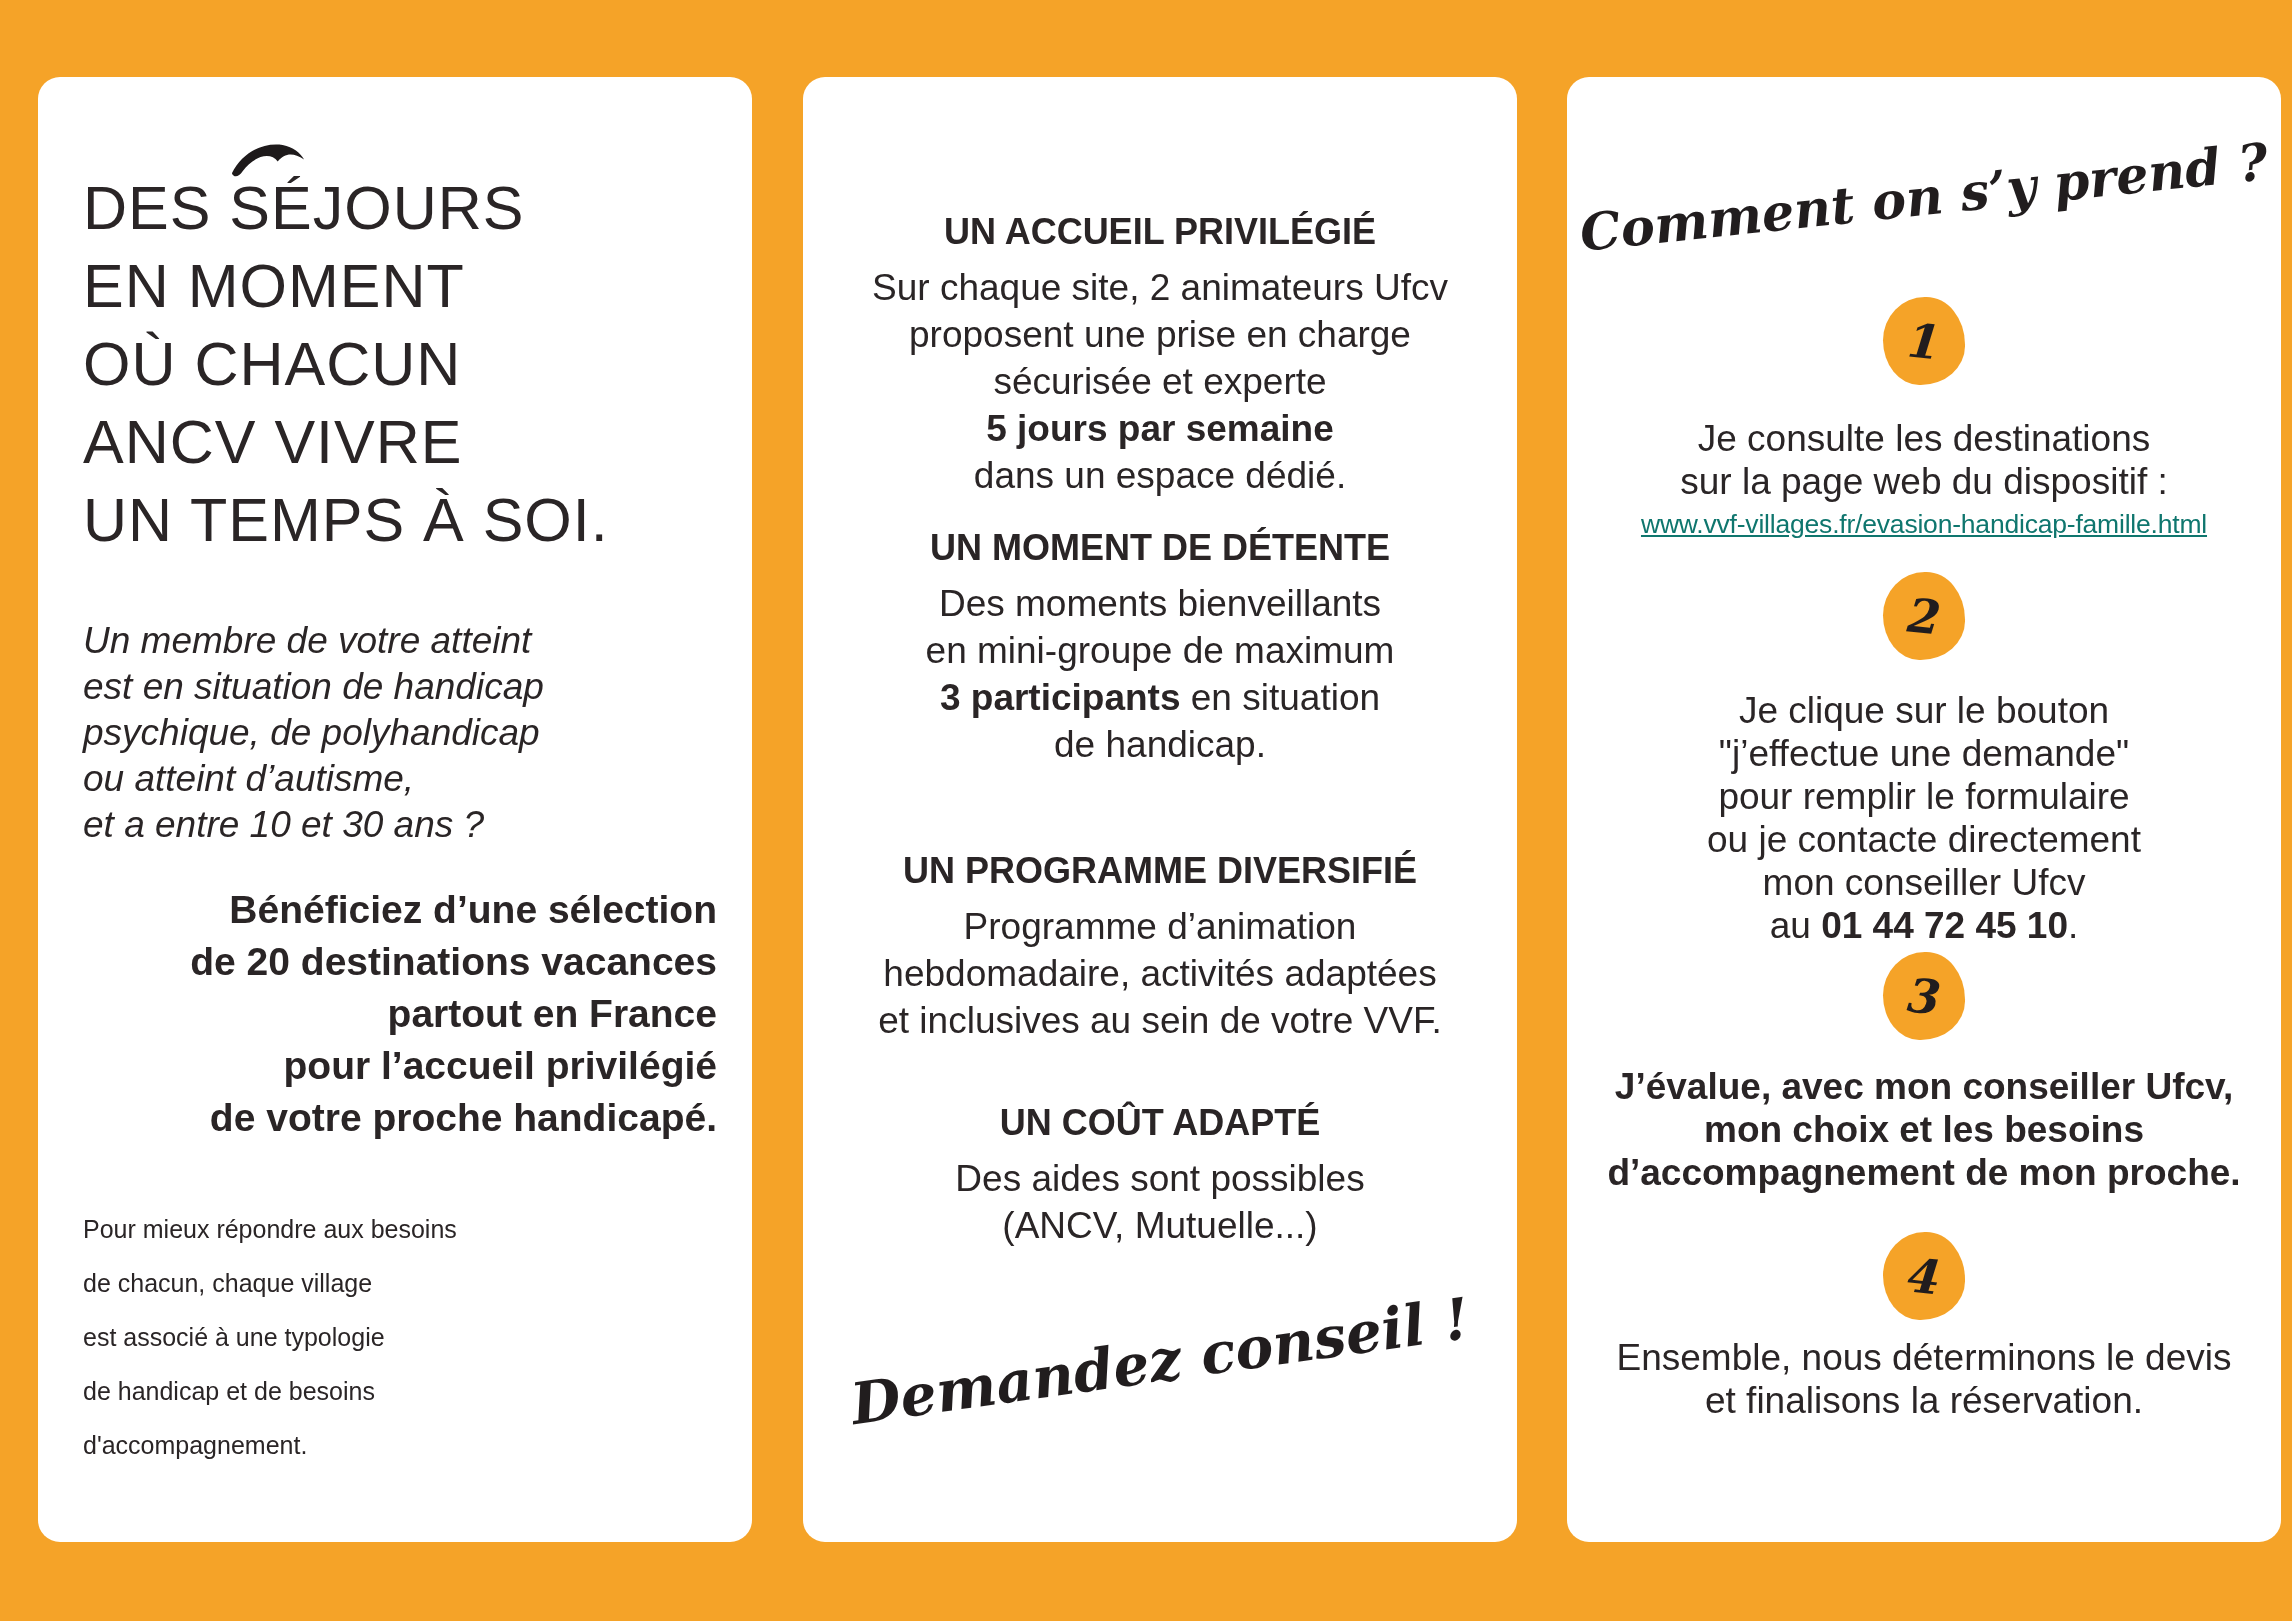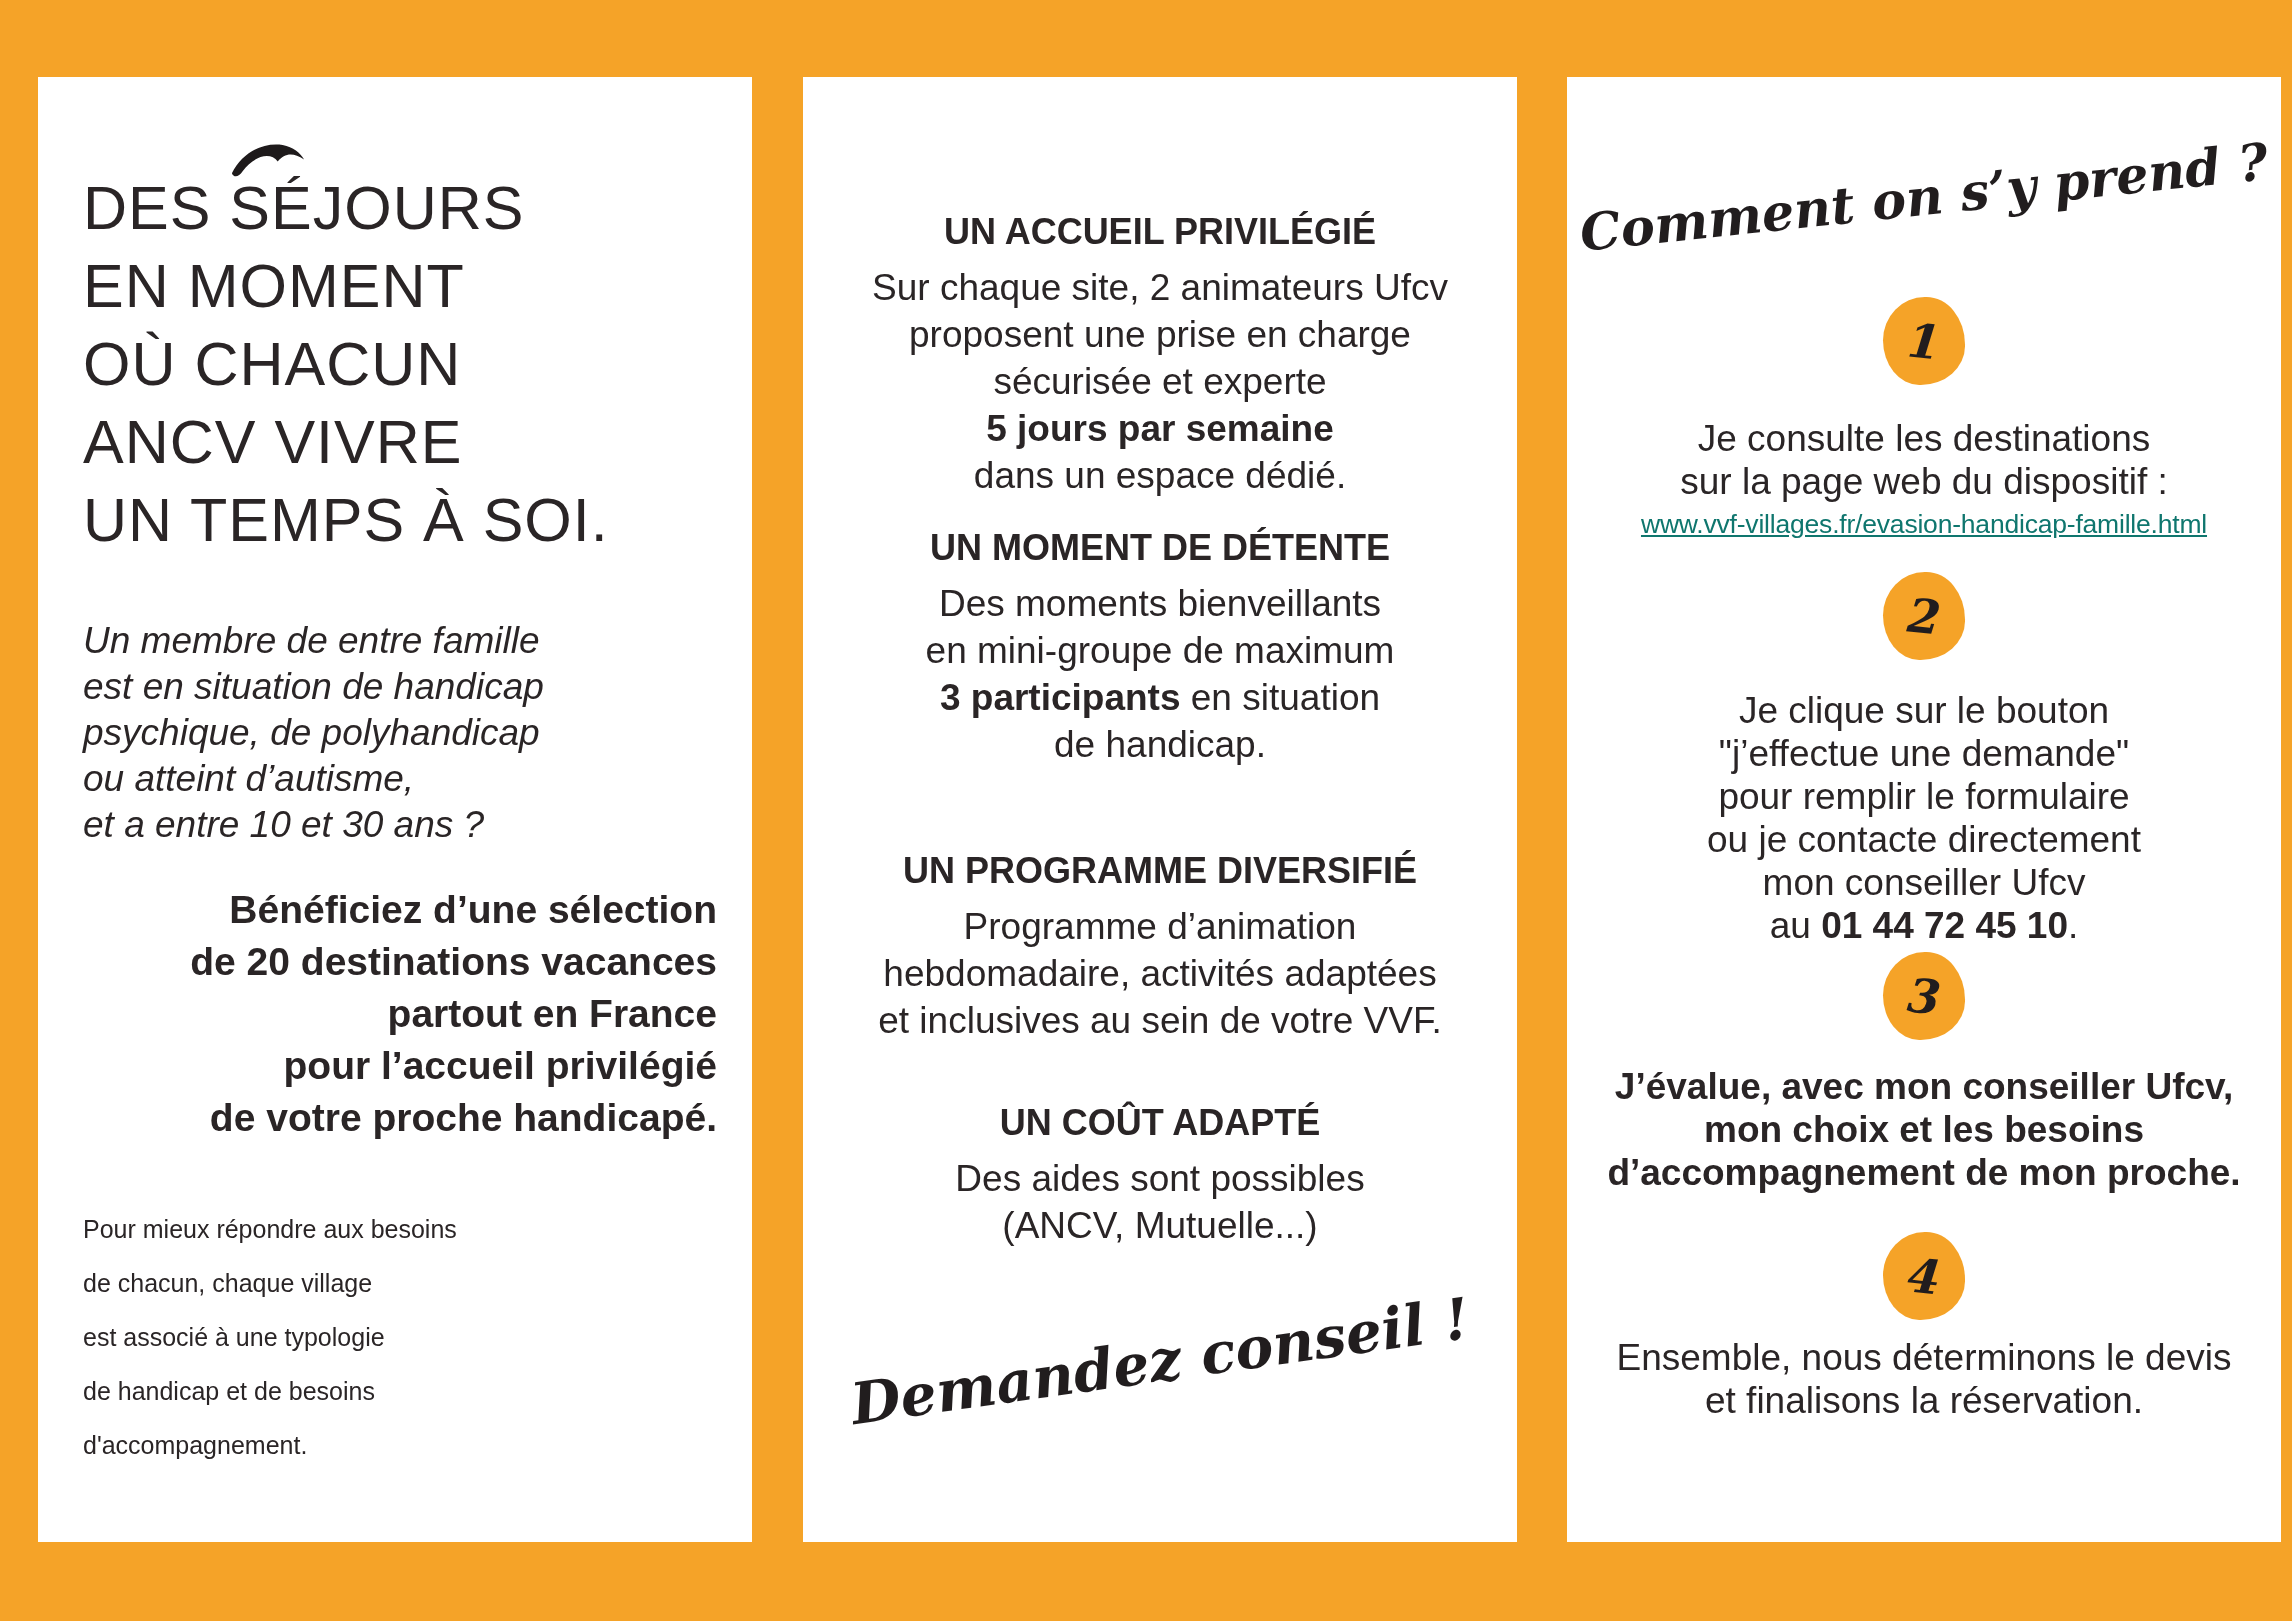--- a/index.html
+++ b/index.html
@@ -4,21 +4,21 @@
 <style>
   html,body{margin:0;padding:0;}
   body{
     position:relative;
     width:2293px;height:1621px;
     background:#F5A328;
     font-family:"Liberation Sans",sans-serif;
     color:#2A2526;
     overflow:hidden;
   }
-  .panel{position:absolute;top:77px;width:714px;height:1465px;background:#FFFFFF;}
+  .panel{position:absolute;top:77px;width:714px;height:1465px;background:#FFFFFF;border-radius:22px;}
   #panel-left{left:38px;}
   #panel-mid{left:803px;}
   #panel-right{left:1567px;}
 
   
   .swoosh{position:absolute;left:190px;top:63px;width:80px;height:43px;}
   .heading{position:absolute;left:45px;top:92px;font-size:61px;line-height:78px;
            letter-spacing:1px;font-weight:400;color:#2A2526;}
   .intro{position:absolute;left:45px;top:541px;font-style:italic;font-size:37px;line-height:46px;}
   .highlight{position:absolute;left:39px;right:35px;top:807px;text-align:right;
@@ -59,21 +59,21 @@
     </svg>
   </span>
   <div class="heading">
       <div class="line"><span>DES SÉJOURS</span></div>
       <div class="line"><span>EN MOMENT</span></div>
       <div class="line"><span>OÙ CHACUN</span></div>
       <div class="line"><span>ANCV VIVRE</span></div>
       <div class="line"><span>UN TEMPS À SOI.</span></div>
     </div>
   <div class="intro">
-      <div class="line"><span>Un membre de entre famille</span></div>
+      <div class="line"><span>Un membre de votre atteint</span></div>
       <div class="line"><span>est en situation de handicap</span></div>
       <div class="line"><span>psychique, de polyhandicap</span></div>
       <div class="line"><span>ou atteint d’autisme,</span></div>
       <div class="line"><span>et a entre 10 et 30 ans ?</span></div>
     </div>
   <div class="highlight">
       <div class="line"><span>Bénéficiez d’une sélection</span></div>
       <div class="line"><span>de 20 destinations vacances</span></div>
       <div class="line"><span>partout en France</span></div>
       <div class="line"><span>pour l’accueil privilégié</span></div>

